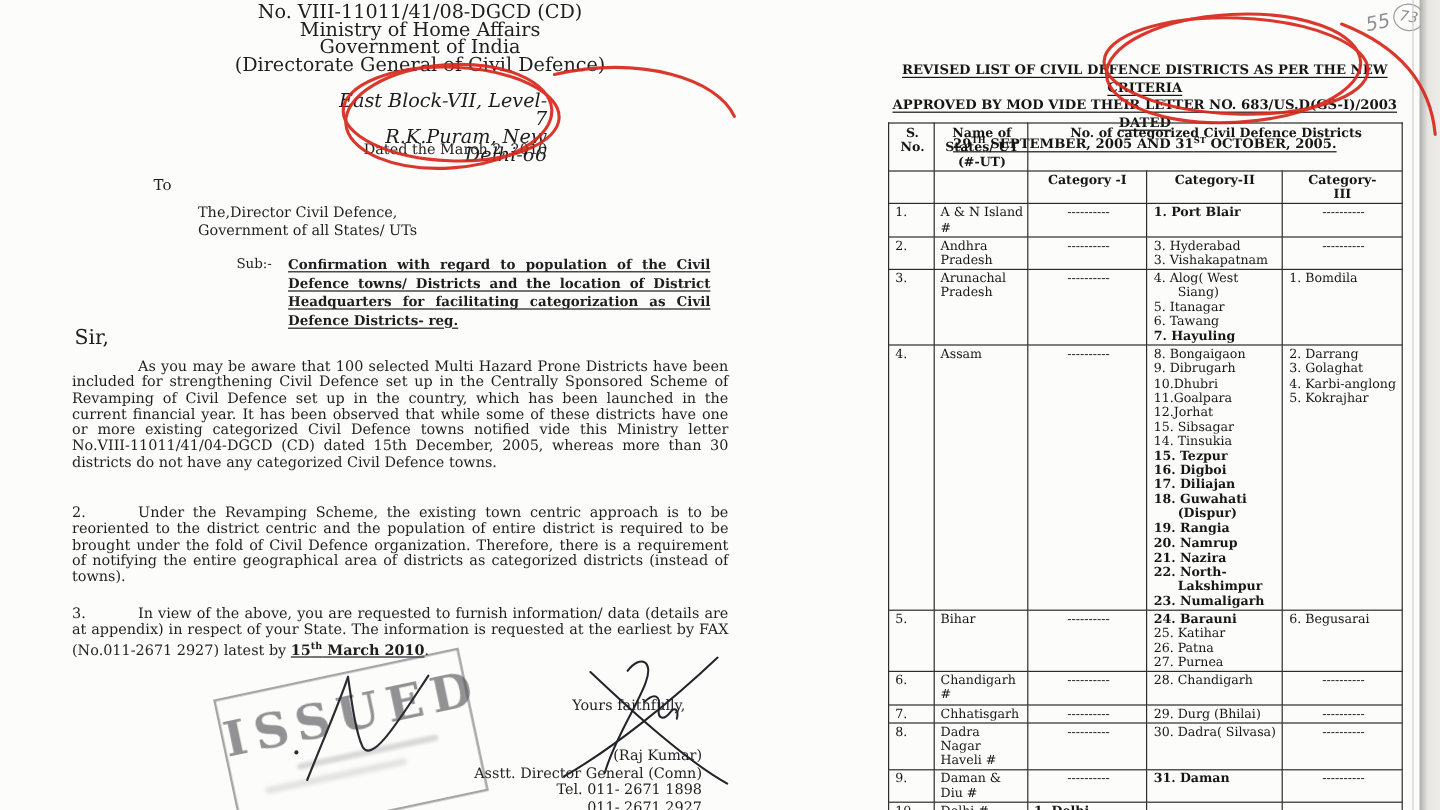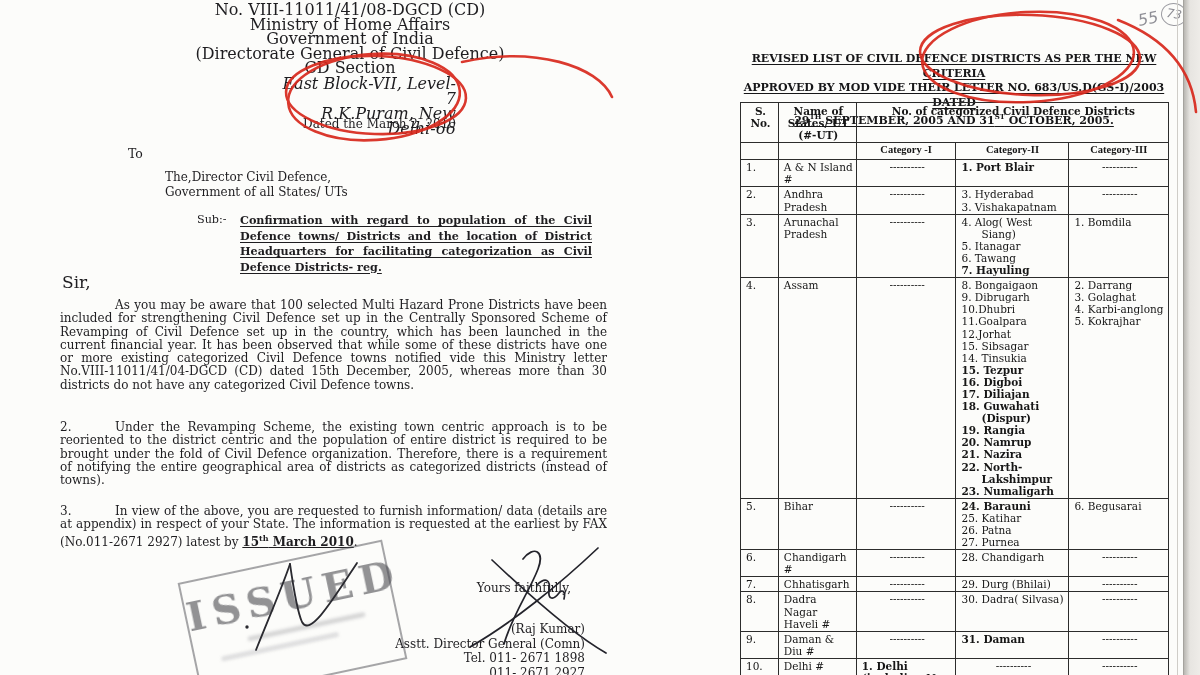--- a/index.html
+++ b/index.html
@@ -46,21 +46,21 @@
   .annex-title{left:742px;top:52px;width:424px;text-align:center;font-weight:bold;
                font-size:11px;line-height:14.5px;color:#161618;}
   .title-line{text-decoration:underline;text-underline-offset:2px;}
   .title-line sup{font-size:7px;}
 
   table.districts{position:absolute;left:740px;top:102px;width:429px;border-collapse:collapse;
                   font-size:10.5px;line-height:12.1px;color:#161616;}
   table.districts td,table.districts th{border:1px solid #2c2c2c;vertical-align:top;
                   padding:1px 3px 1px 5px;font-weight:normal;text-align:left;}
   table.districts .hdr{font-weight:bold;text-align:center;white-space:pre-line;padding-top:2px;}
-  table.districts .cathdr{font-weight:bold;text-align:center;height:14px;padding:1px 15px;font-family:Liberation Serif, serif;}
+  table.districts .cathdr{font-weight:bold;text-align:center;height:14px;padding:1px 15px;}
   td.sno{padding-left:7px;}
   .item{padding-left:20px;text-indent:-20px;}
   .c3 .item{padding-left:15px;text-indent:-15px;}
   .c1 .item{padding-left:0;text-indent:0;}
   .item.b{font-weight:bold;}
   .item.dash{text-align:center;padding:0;text-indent:0;letter-spacing:0;}
 
   
   .edge-line{left:1177px;top:0;width:1px;height:675px;background:#cfcdc8;}
   .edge-band{left:1183px;top:0;width:17px;height:675px;
@@ -72,21 +72,20 @@
 </head>
 <body>
 
 <div id="canvas">
 
   <div class="abs letter-head">
     <div>No. VIII-11011/41/08-DGCD (CD)</div>
     <div>Ministry of Home Affairs</div>
     <div>Government of India</div>
     <div>(Directorate General of Civil Defence)</div>
-    <div>CD Section</div>
   </div>
 
   <div class="abs addr-block">
     <div>East Block-VII, Level-7</div>
     <div>R.K.Puram, New Delhi-66</div>
   </div>
   <div class="abs date-block">Dated the March 2, 2010</div>
 
   <div class="abs to-label">To</div>
   <div class="abs addressee">

